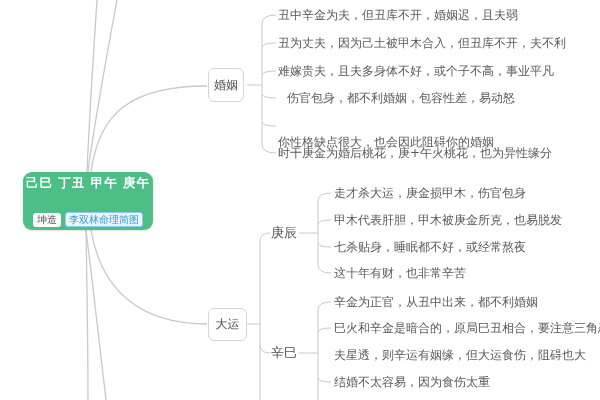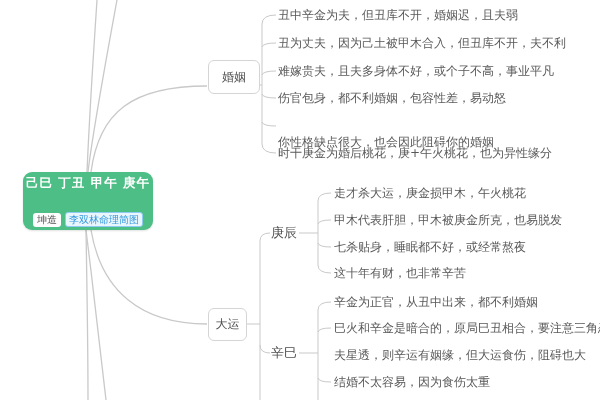--- a/index.html
+++ b/index.html
@@ -108,39 +108,39 @@
 </svg>
 
 <div class="root-node">
   <div class="root-title">己巳 丁丑 甲午 庚午</div>
   <div class="tag-row">
     <span class="tag-kun">坤造</span>
     <span class="tag-link">李双林命理简图</span>
   </div>
 </div>
 
-<div class="node" style="left:208px;top:60px;width:52px;height:34px;">
+<div class="node" style="left:208px;top:68px;width:36px;height:34px;">
   <span>婚姻</span>
 </div>
 
 <div class="node" style="left:208px;top:308px;width:39px;height:33px;">
   <span>大运</span>
 </div>
 
 <div class="sub-label" style="left:271px;top:226px;">庚辰</div>
 <div class="sub-label" style="left:271px;top:346px;">辛巳</div>
 
 <div class="leaf" style="left:278px;top:8px;">丑中辛金为夫，但丑库不开，婚姻迟，且夫弱</div>
 <div class="leaf" style="left:278px;top:36px;">丑为丈夫，因为己土被甲木合入，但丑库不开，夫不利</div>
 <div class="leaf" style="left:278px;top:64px;">难嫁贵夫，且夫多身体不好，或个子不高，事业平凡</div>
-<div class="leaf" style="left:278px;top:91px;">伤官包身，都不利婚姻，包容性差，易动怒</div>
+<div class="leaf" style="left:287px;top:91px;">伤官包身，都不利婚姻，包容性差，易动怒</div>
 <div class="leaf" style="left:278px;top:119px;margin-top:16px;">你性格缺点很大，也会因此阻碍你的婚姻</div>
 <div class="leaf" style="left:278px;top:146px;">时干庚金为婚后桃花，庚+午火桃花，也为异性缘分</div>
 
-<div class="leaf" style="left:334px;top:186px;">走才杀大运，庚金损甲木，午火桃花</div>
+<div class="leaf" style="left:334px;top:186px;">走才杀大运，庚金损甲木，伤官包身</div>
 <div class="leaf" style="left:334px;top:213px;">甲木代表肝胆，甲木被庚金所克，也易脱发</div>
 <div class="leaf" style="left:334px;top:240px;">七杀贴身，睡眠都不好，或经常熬夜</div>
 <div class="leaf" style="left:334px;top:266px;">这十年有财，也非常辛苦</div>
 
 <div class="leaf" style="left:334px;top:295px;">辛金为正官，从丑中出来，都不利婚姻</div>
 <div class="leaf" style="left:334px;top:321px;">巳火和辛金是暗合的，原局巳丑相合，要注意三角恋</div>
 <div class="leaf" style="left:334px;top:348px;">夫星透，则辛运有姻缘，但大运食伤，阻碍也大</div>
 <div class="leaf" style="left:334px;top:375px;">结婚不太容易，因为食伤太重</div>
 
 </body></html>

